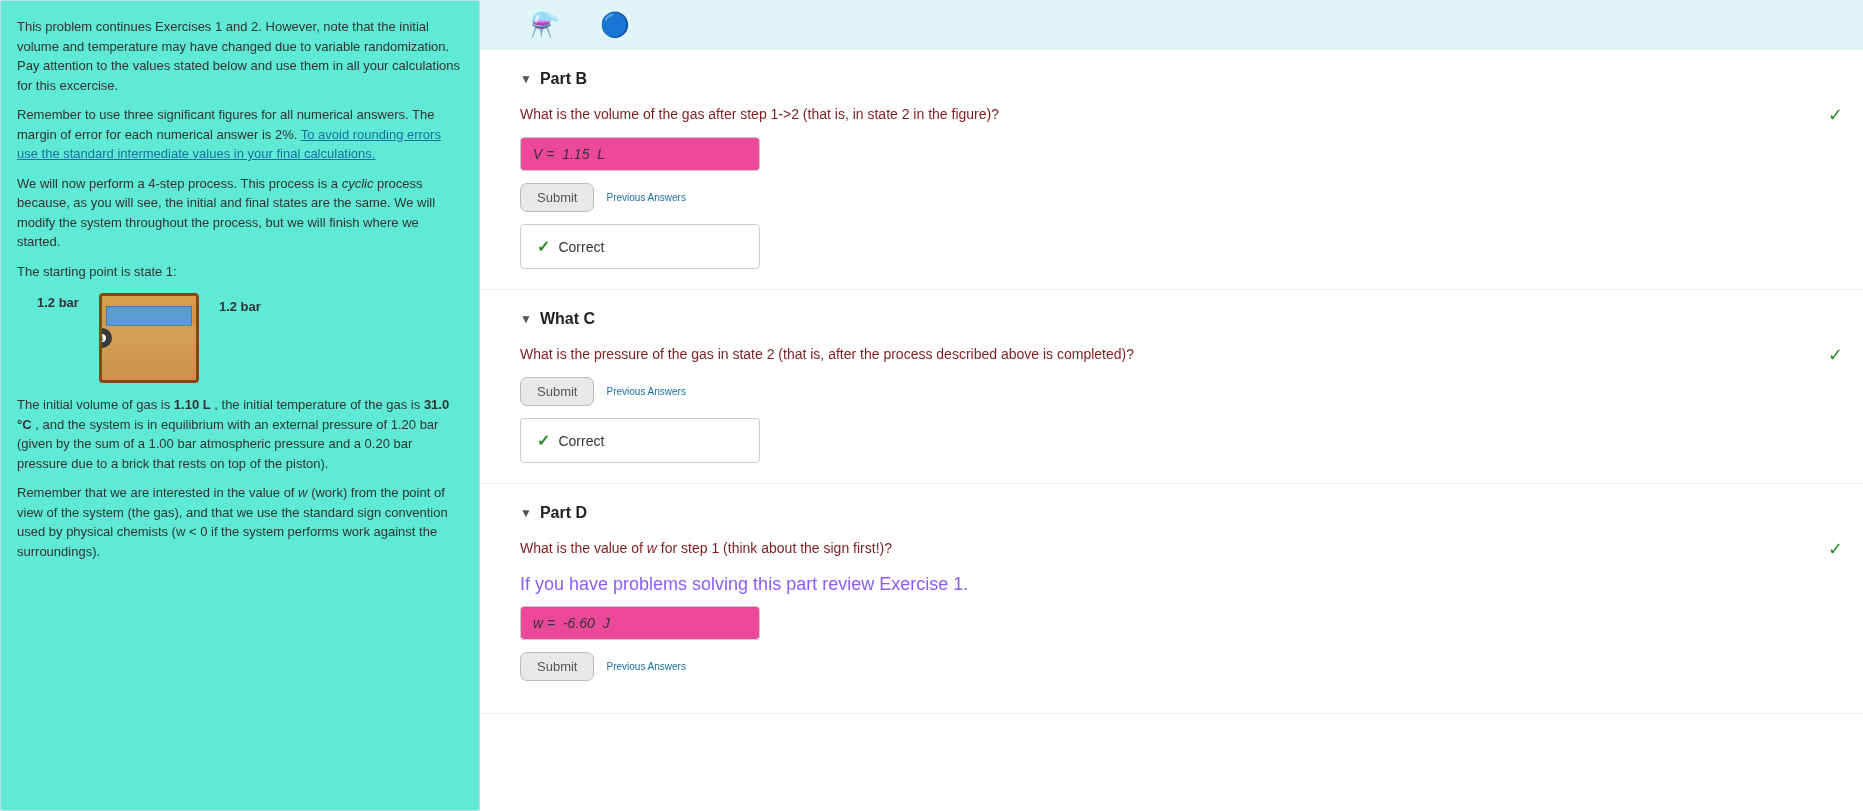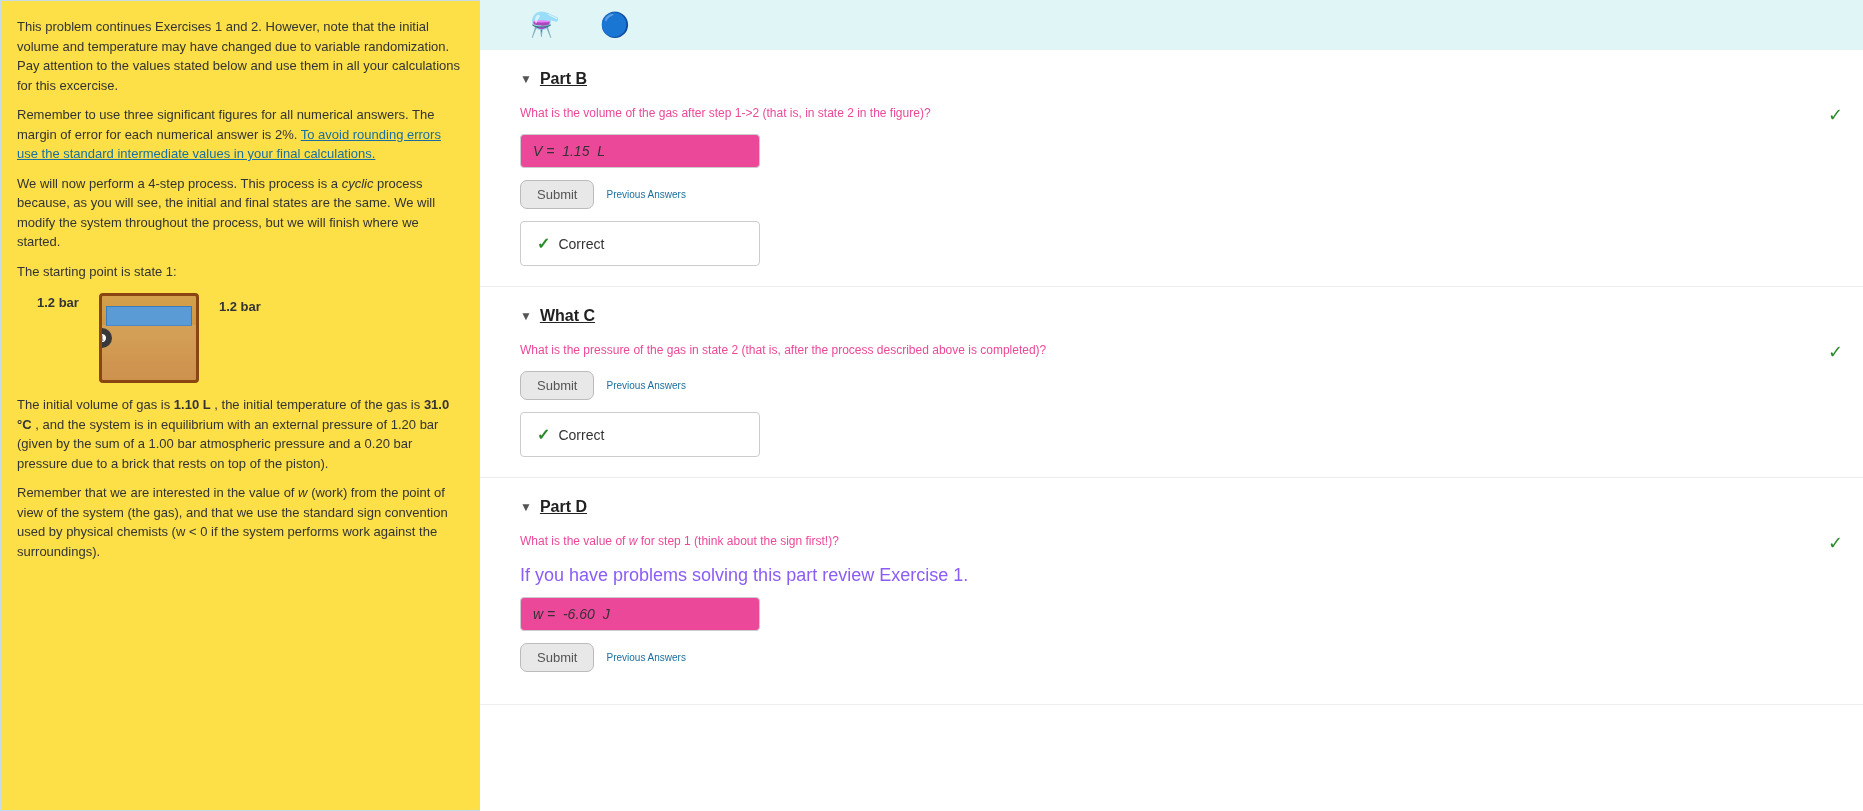--- a/index.html
+++ b/index.html
@@ -2,21 +2,21 @@
 <html><head>
   <meta charset="utf-8">
   <style>
     * { box-sizing: border-box; margin: 0; padding: 0; }
     body { font-family: Arial, sans-serif; font-size: 14px; color: #333; background: #fff; display: flex; min-height: 811px; }
 
     
     .sidebar {
       width: 480px;
       min-width: 480px;
-      background: #fde047;
+      background: #5eead4;
       border: 1px solid #c8dce8;
       padding: 16px;
       font-size: 13px;
       line-height: 1.5;
     }
     .sidebar p { margin-bottom: 10px; }
     .sidebar a { color: #1a6fa0; }
     .sidebar .underline { text-decoration: underline; }
     .diagram-container {
       display: flex;
@@ -117,25 +117,24 @@
       cursor: pointer;
     }
     .part-header .chevron {
       font-size: 12px;
       color: #555;
     }
     .part-title {
       font-size: 16px;
       font-weight: bold;
       color: #222;
-      text-decoration: underline;
     }
     .question-text {
-      font-size: 12px;
-      color: #ec4899;
+      font-size: 14px;
+      color: #7f1d1d;
       margin-bottom: 12px;
       line-height: 1.5;
     }
     .answer-input {
       display: flex;
       align-items: center;
       margin-bottom: 12px;
     }
     .answer-input input {
       border: 1px solid #ccc;

